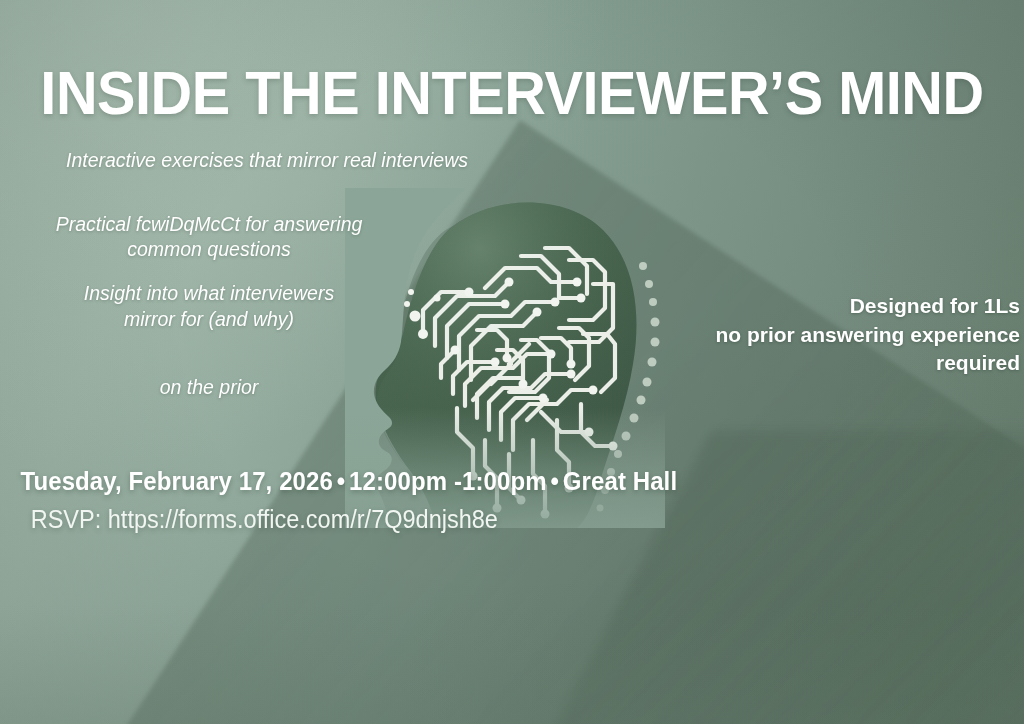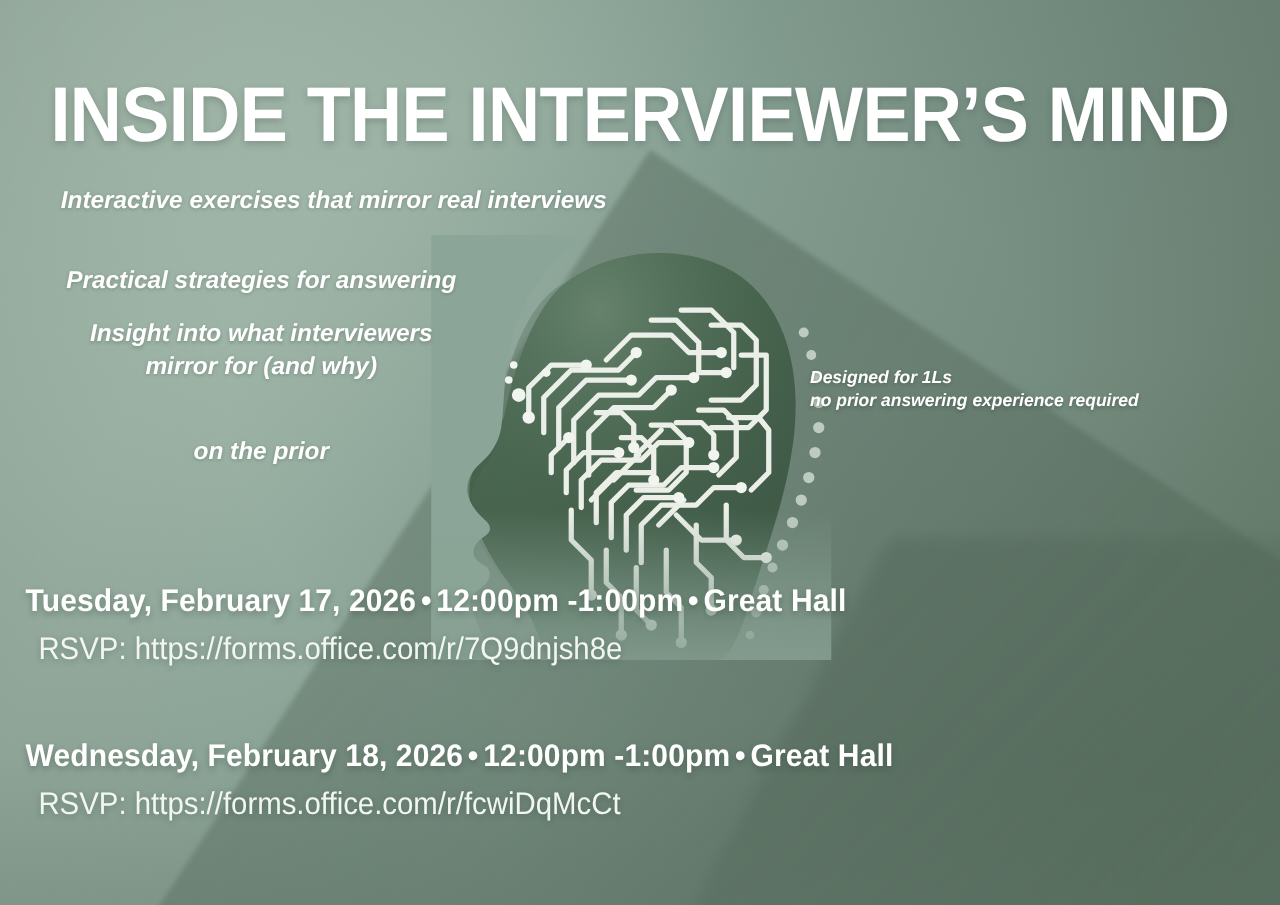--- a/index.html
+++ b/index.html
@@ -116,43 +116,42 @@
   }
 
   .bullets {
     position: absolute;
     left: 14px;
     top: 148px;
     width: 490px;
   }
   .bullet {
     color: #ffffff;
-    font-weight: 700;
+    font-weight: 400;
     font-style: italic;
     font-size: 19.5px;
     line-height: 1.32;
     text-align: center;
     text-shadow: 0 1px 3px rgba(45,65,50,0.30);
   }
   .bullet.b1 { width: 490px; margin: 0 0 0 8px; }
   .bullet.b2 { width: 330px; margin: 38px 0 0 30px; }
   .bullet.b3 { width: 330px; margin: 18px 0 0 30px; }
   .bullet.b4 { width: 330px; margin: 42px 0 0 30px; }
 
   .audience {
     position: absolute;
     right: 4px;
     top: 292px;
     width: 372px;
     color: #ffffff;
     font-weight: 700;
-    font-style: italic;
-    font-size: 14px;
+    font-size: 21px;
     line-height: 1.36;
-    text-align: left;
+    text-align: right;
     text-shadow: 0 1px 3px rgba(40,60,46,0.40);
   }
 
   .events {
     position: absolute;
     left: 0; right: 0;
     top: 466px;
   }
   .event { }
   .event + .event { margin-top: 56px; }
@@ -342,21 +341,22 @@
   <div class="bg-vignette"></div>
   <div class="bg-bottom-fade"></div>
 
   <div class="title">INSIDE THE INTERVIEWER’S MIND</div>
 
   <div class="bullets">
     <div class="bullet b1">
       <div>Interactive exercises that mirror real interviews</div>
     </div>
     <div class="bullet b2">
-      <div>Practical strategies for answering</div>
+      <div>Practical fcwiDqMcCt for answering</div>
+      <div>common questions</div>
     </div>
     <div class="bullet b3">
       <div>Insight into what interviewers</div>
       <div>mirror for (and why)</div>
     </div>
     <div class="bullet b4">
       <div>on the prior</div>
     </div>
   </div>
 
@@ -370,24 +370,15 @@
     <div class="event">
       <div class="event-line">
         <span>Tuesday, February 17, 2026</span><span class="sep">•</span><span>12:00pm -1:00pm</span><span class="sep">•</span><span>Great Hall</span>
       </div>
       <div class="event-rsvp">
         <span>RSVP:</span>
         <span>https://forms.office.com/r/7Q9dnjsh8e</span>
       </div>
     </div>
 
-    <div class="event">
-      <div class="event-line">
-        <span>Wednesday, February 18, 2026</span><span class="sep">•</span><span>12:00pm -1:00pm</span><span class="sep">•</span><span>Great Hall</span>
-      </div>
-      <div class="event-rsvp">
-        <span>RSVP:</span>
-        <span>https://forms.office.com/r/fcwiDqMcCt</span>
-      </div>
-    </div>
 
   </div>
 </div>
 
 </body></html>

